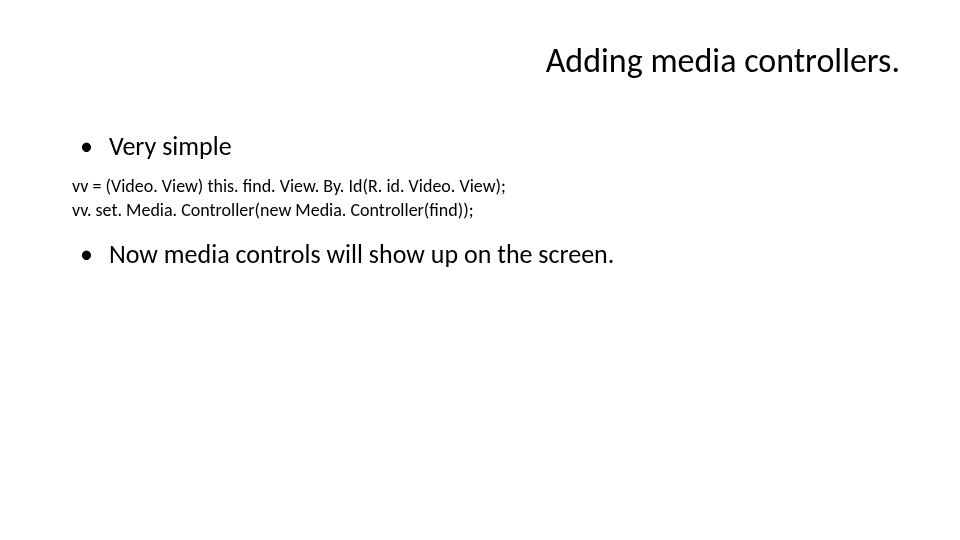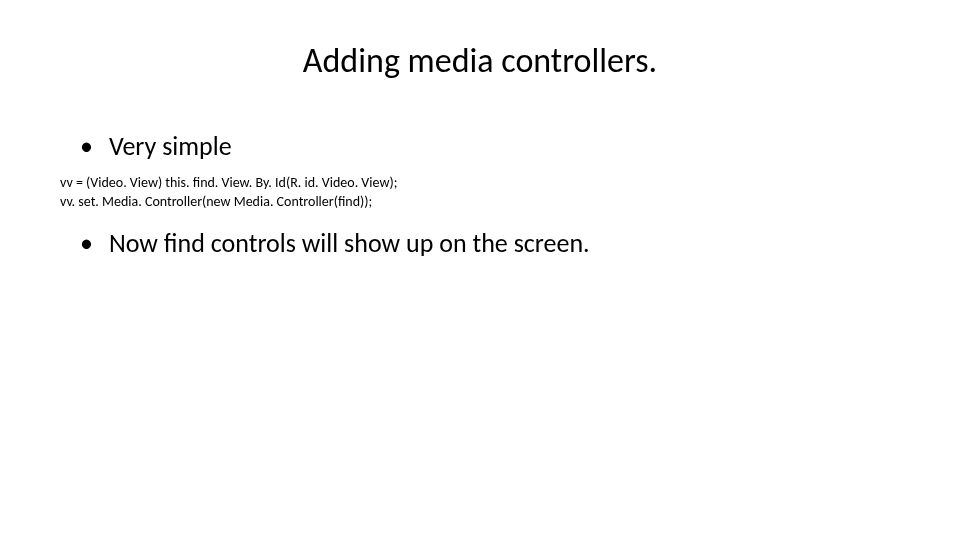--- a/index.html
+++ b/index.html
@@ -11,21 +11,21 @@
       width: 960px;
       height: 540px;
       background: #ffffff;
       font-family: Calibri, "Segoe UI", Arial, sans-serif;
       color: #000000;
       padding: 30px 60px;
     }
     .title {
       font-size: 34px;
       font-weight: 400;
-      text-align: center;
+      text-align: right;
       margin-bottom: 50px;
       margin-top: 10px;
     }
     .content {
       padding-left: 20px;
     }
     .bullet-item {
       display: flex;
       align-items: flex-start;
       margin-bottom: 12px;
@@ -33,23 +33,23 @@
     .bullet {
       font-size: 26px;
       margin-right: 16px;
       line-height: 1.2;
     }
     .bullet-text {
       font-size: 26px;
       line-height: 1.2;
     }
     .code-line {
-      font-size: 14px;
+      font-size: 18px;
       line-height: 1.35;
-      margin-left: 0px;
+      margin-left: 12px;
       padding-left: 0;
     }
     .code-block {
       margin-left: -20px;
       margin-bottom: 16px;
       margin-top: 4px;
     }
   </style>
 </head>
 <body>
@@ -62,15 +62,15 @@
     <span class="bullet-text">Very simple</span>
   </div>
 
   <div class="code-block">
     <div class="code-line">vv = (Video. View) this. find. View. By. Id(R. id. Video. View);</div>
     <div class="code-line">vv. set. Media. Controller(new Media. Controller(find));</div>
   </div>
 
   <div class="bullet-item">
     <span class="bullet">•</span>
-    <span class="bullet-text">Now find controls will show up on the screen.</span>
+    <span class="bullet-text">Now media controls will show up on the screen.</span>
   </div>
 </div>
 
 </body></html>

